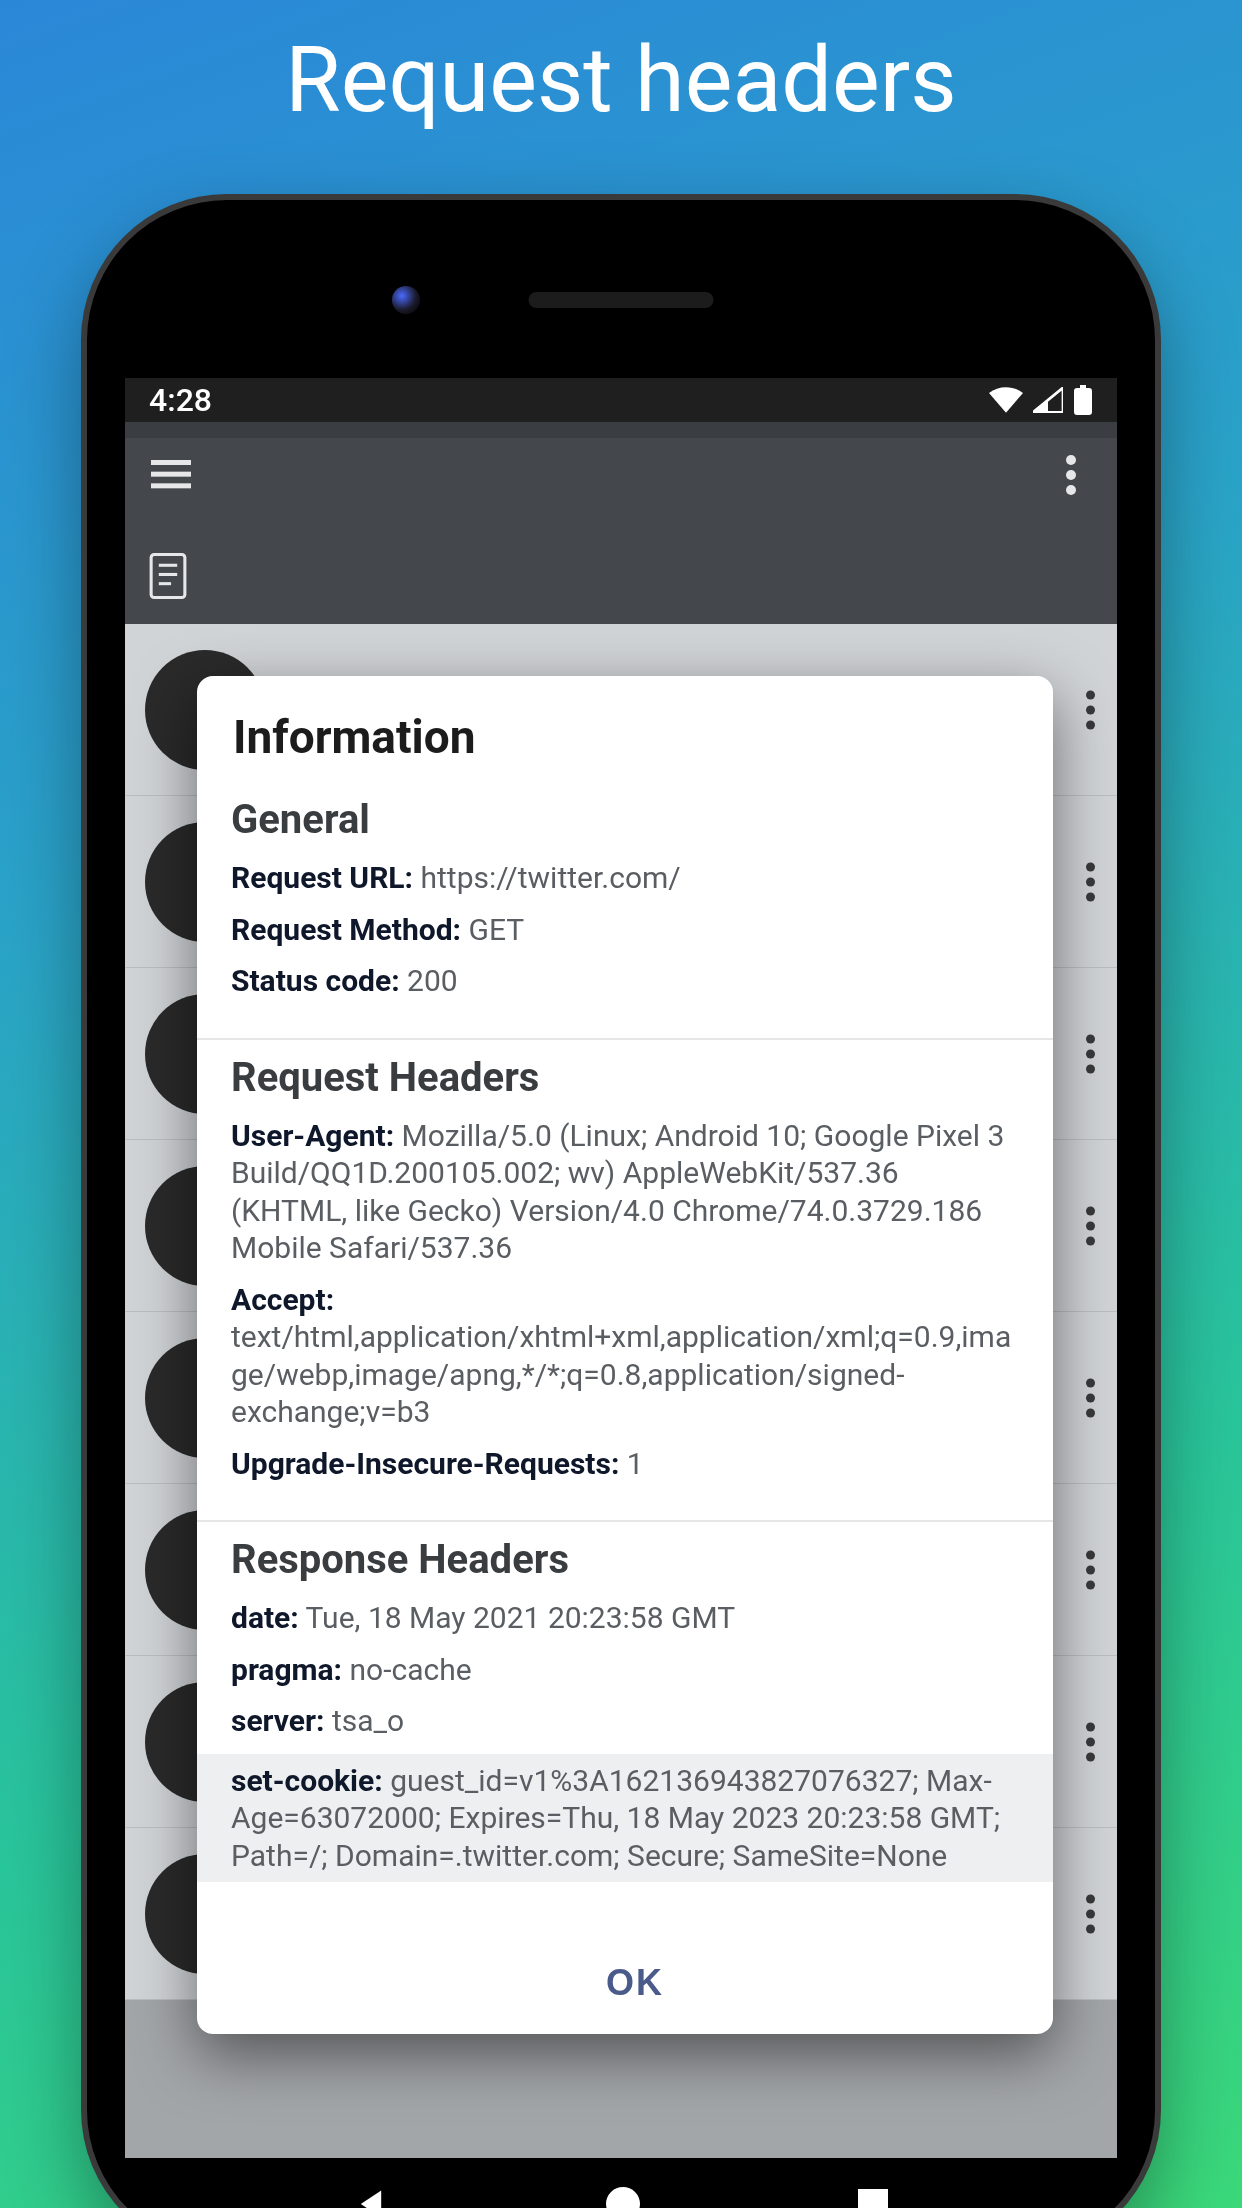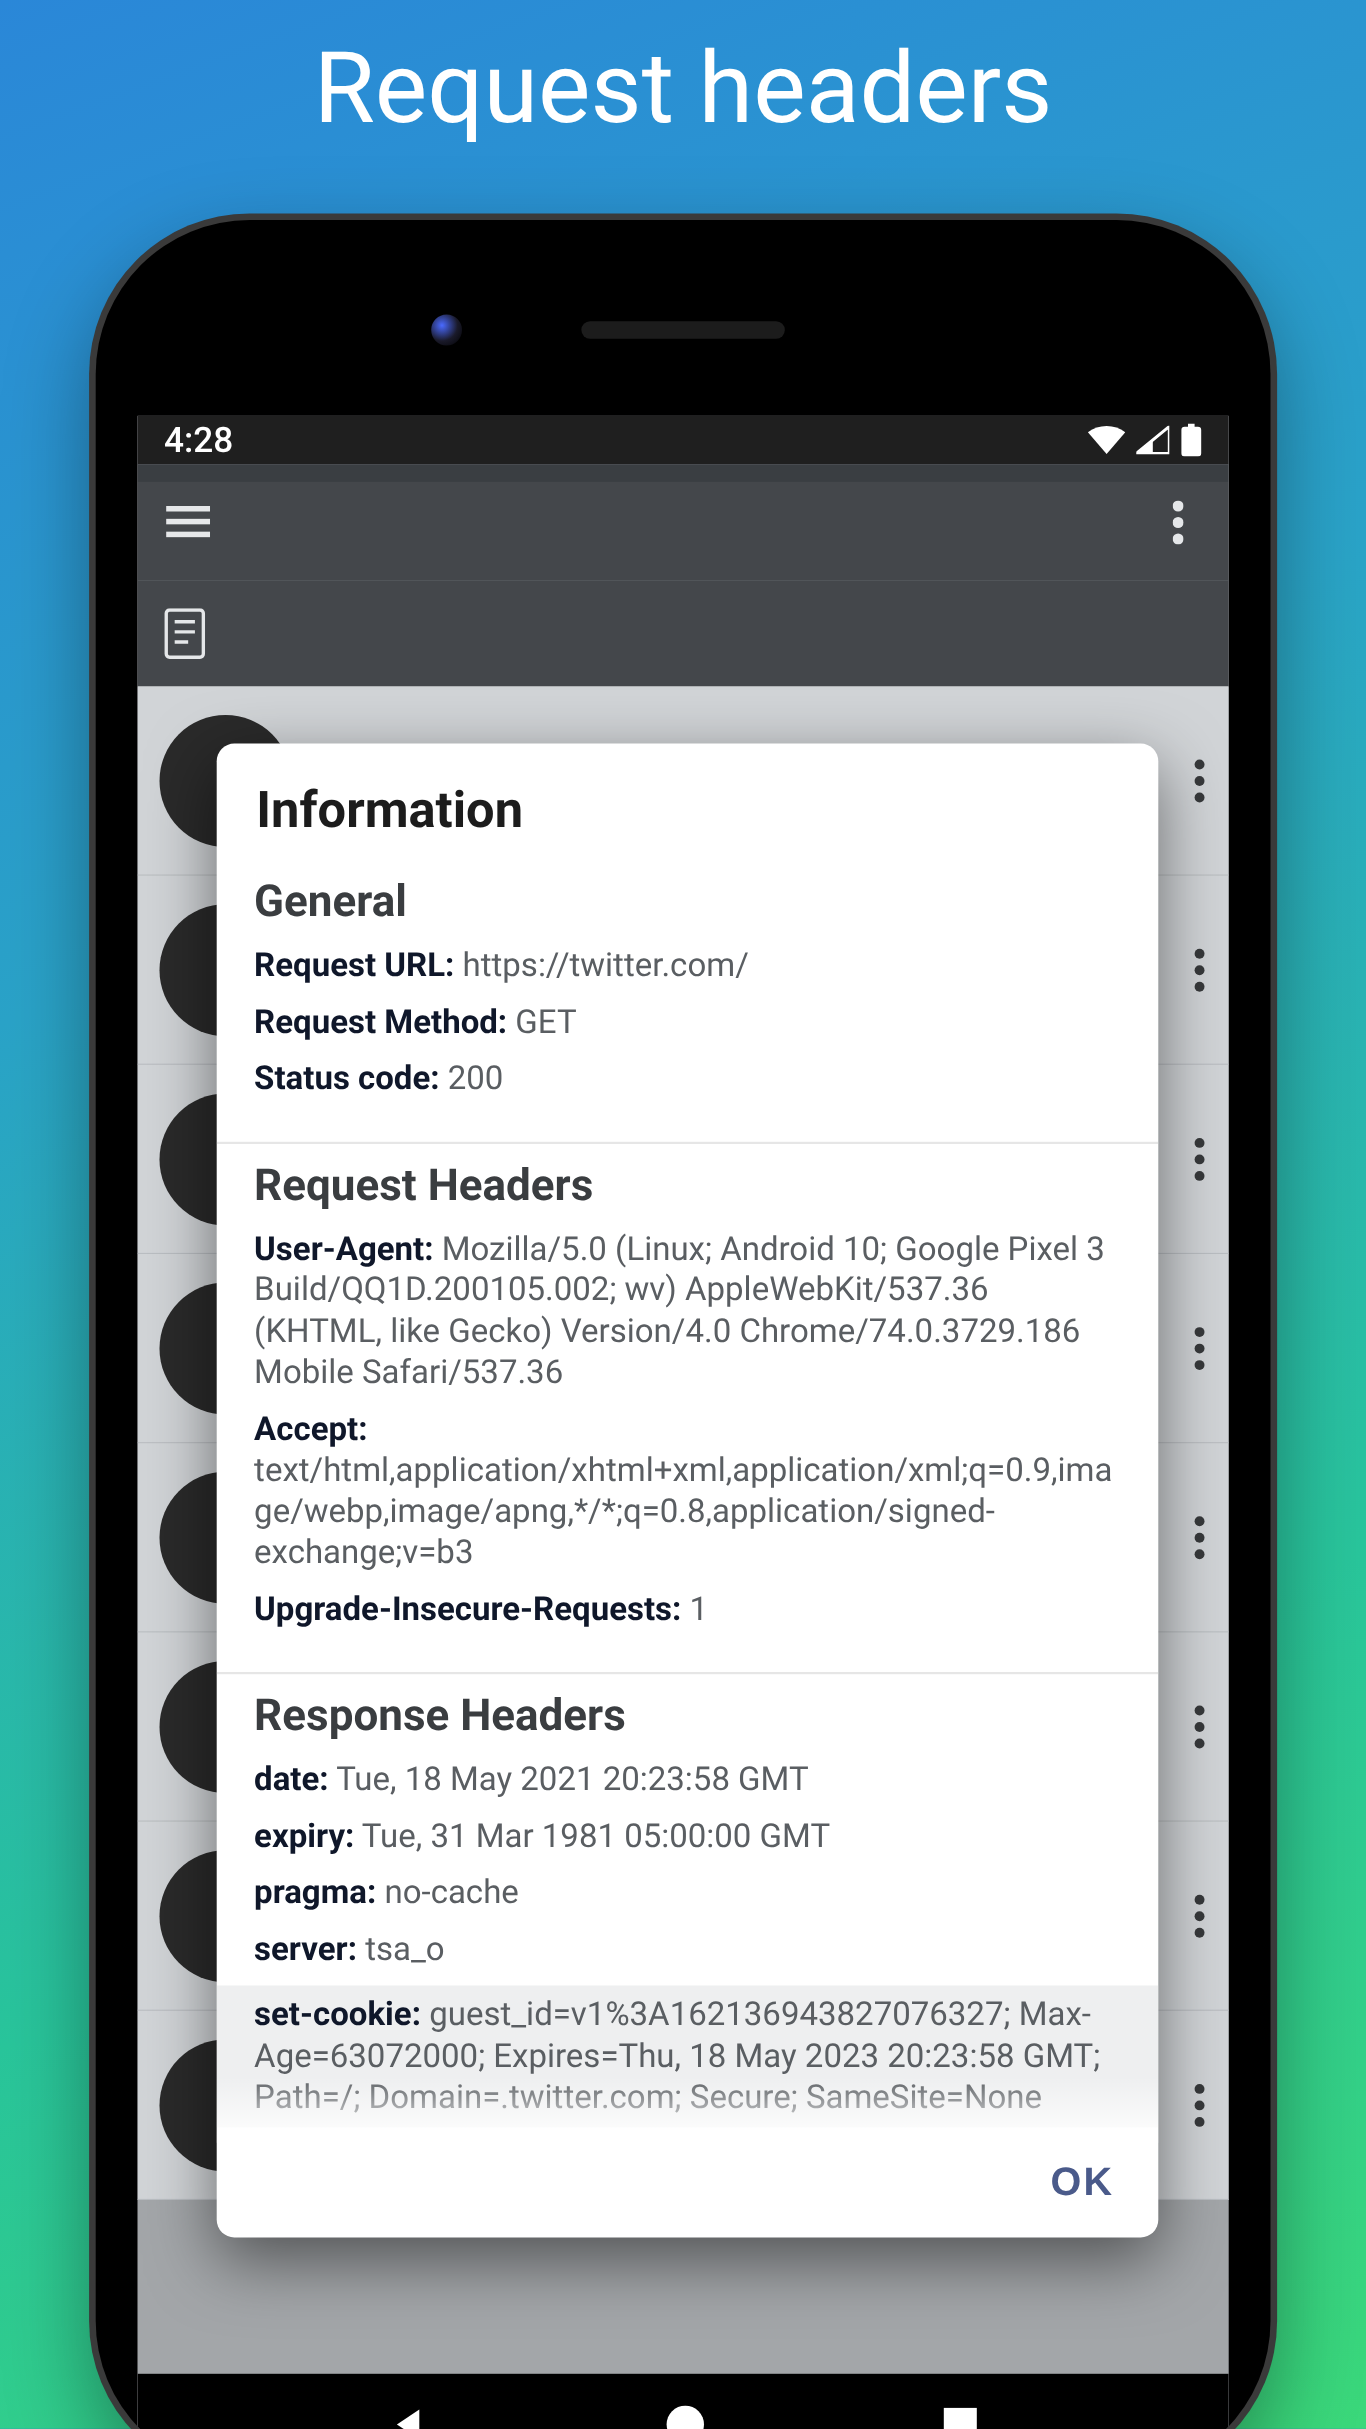--- a/index.html
+++ b/index.html
@@ -186,21 +186,21 @@
     font-size: 30px;
     line-height: 1.25;
     color: #5a5e62;
     margin: 10px 0 14px 0;
     word-break: break-word;
   }
   .kv .k { font-weight: 700; color: #0f172a; }
   .kv.hl { background:#eeeff0; margin-left:-34px; margin-right:-34px; padding:8px 34px; }
 
   .dialog-actions {
-    display:flex; justify-content:flex-end;
+    display:flex; justify-content:center;
     padding: 18px 40px 30px 60px;
   }
   .dialog-actions button {
     background:none; border:none;
     font-size: 36px;
     font-weight: 700;
     letter-spacing: 2px;
     color: #4a5a8a;
     cursor: pointer;
   }
@@ -361,21 +361,20 @@
         <div class="section">
           <h3>Request Headers</h3>
           <div class="kv"><span class="k">User-Agent:</span> <span>Mozilla/5.0 (Linux; Android 10; Google Pixel 3 Build/QQ1D.200105.002; wv) AppleWebKit/537.36 (KHTML, like Gecko) Version/4.0 Chrome/74.0.3729.186 Mobile Safari/537.36</span></div>
           <div class="kv"><span class="k">Accept:</span> <span>text/html,application/xhtml+xml,application/xml;q=0.9,image/webp,image/apng,*/*;q=0.8,application/signed-exchange;v=b3</span></div>
           <div class="kv"><span class="k">Upgrade-Insecure-Requests:</span> <span>1</span></div>
         </div>
 
         <div class="section">
           <h3>Response Headers</h3>
           <div class="kv"><span class="k">date:</span> <span>Tue, 18 May 2021 20:23:58 GMT</span></div>
-          <div class="kv"><span class="k">expiry:</span> <span>Tue, 31 Mar 1981 05:00:00 GMT</span></div>
           <div class="kv"><span class="k">pragma:</span> <span>no-cache</span></div>
           <div class="kv"><span class="k">server:</span> <span>tsa_o</span></div>
           <div class="kv hl"><span class="k">set-cookie:</span> <span>guest_id=v1%3A162136943827076327; Max-Age=63072000; Expires=Thu, 18 May 2023 20:23:58 GMT; Path=/; Domain=.twitter.com; Secure; SameSite=None</span></div>
 
         </div>
 
       </div>
       <div class="fade-bottom"></div>
       <div class="dialog-actions">
         <button>OK</button>

